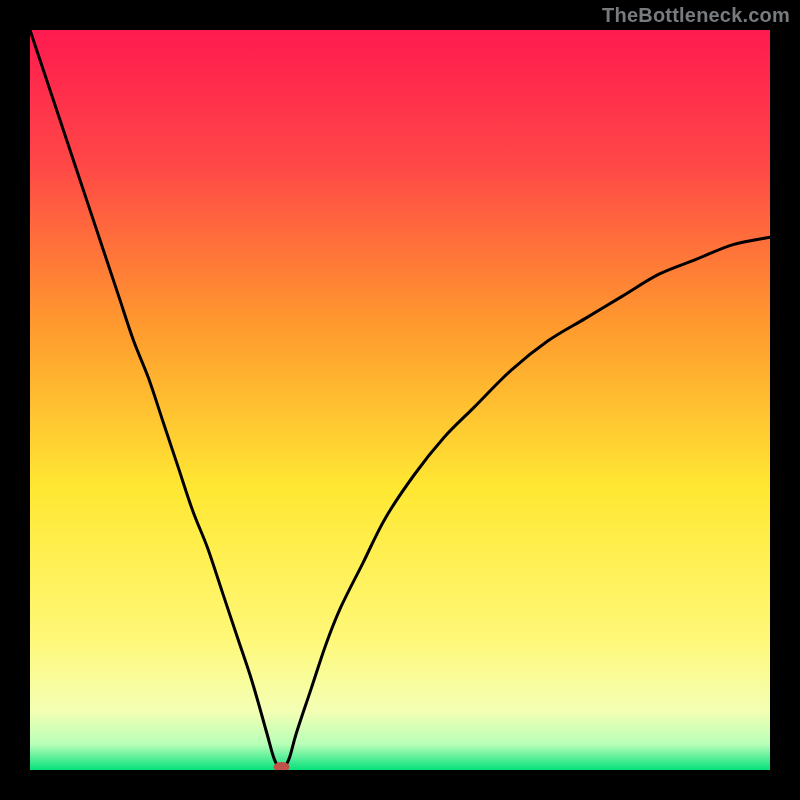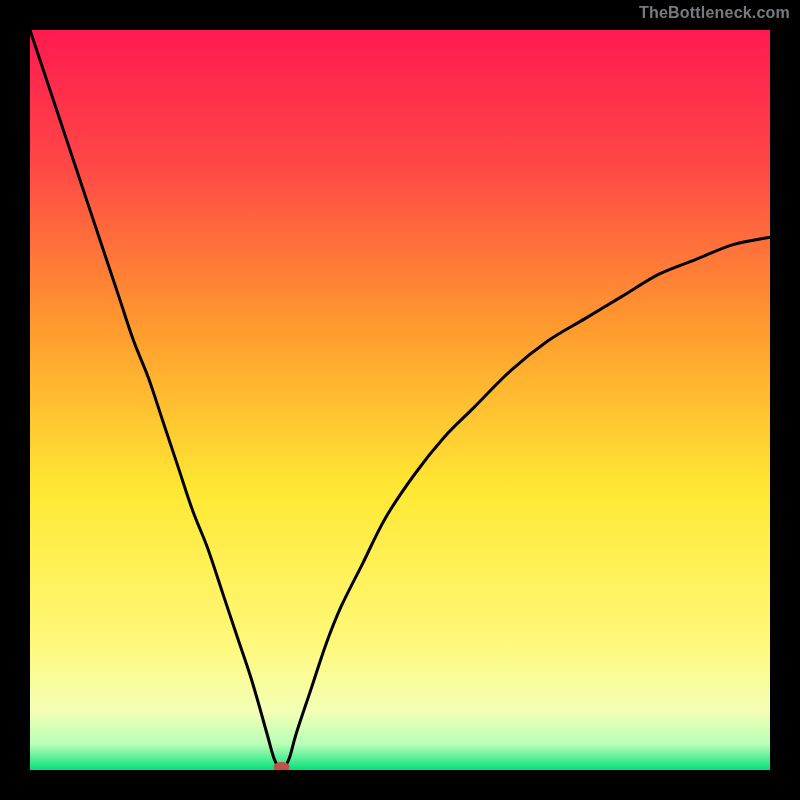--- a/index.html
+++ b/index.html
@@ -29,21 +29,21 @@
   svg.curve {
     position: absolute;
     left: 0;
     top: 0;
   }
   .watermark {
     position: absolute;
     top: 4px;
     right: 10px;
     font-family: Arial, Helvetica, sans-serif;
-    font-size: 16px;
+    font-size: 20px;
     font-weight: 600;
     color: #777b7e;
     letter-spacing: 0.2px;
   }
 </style>
 </head>
 <body>
 
 <div class="frame">
 

